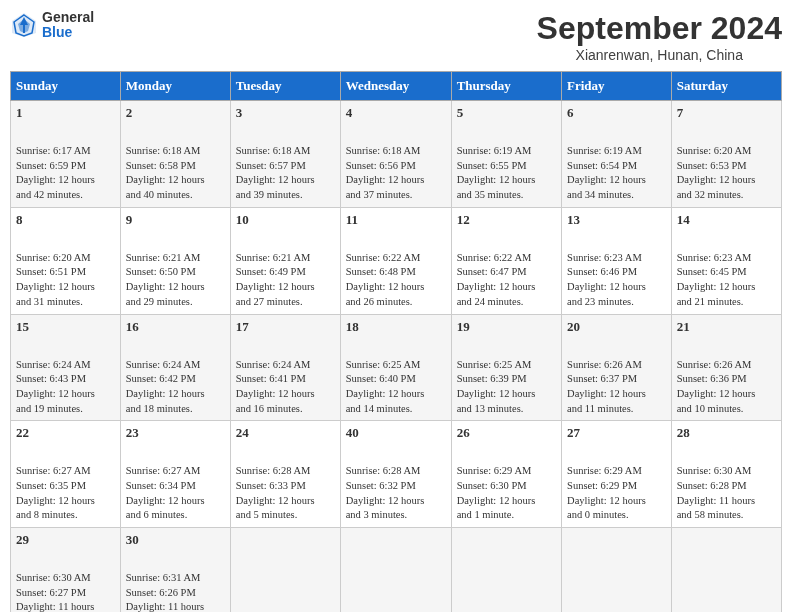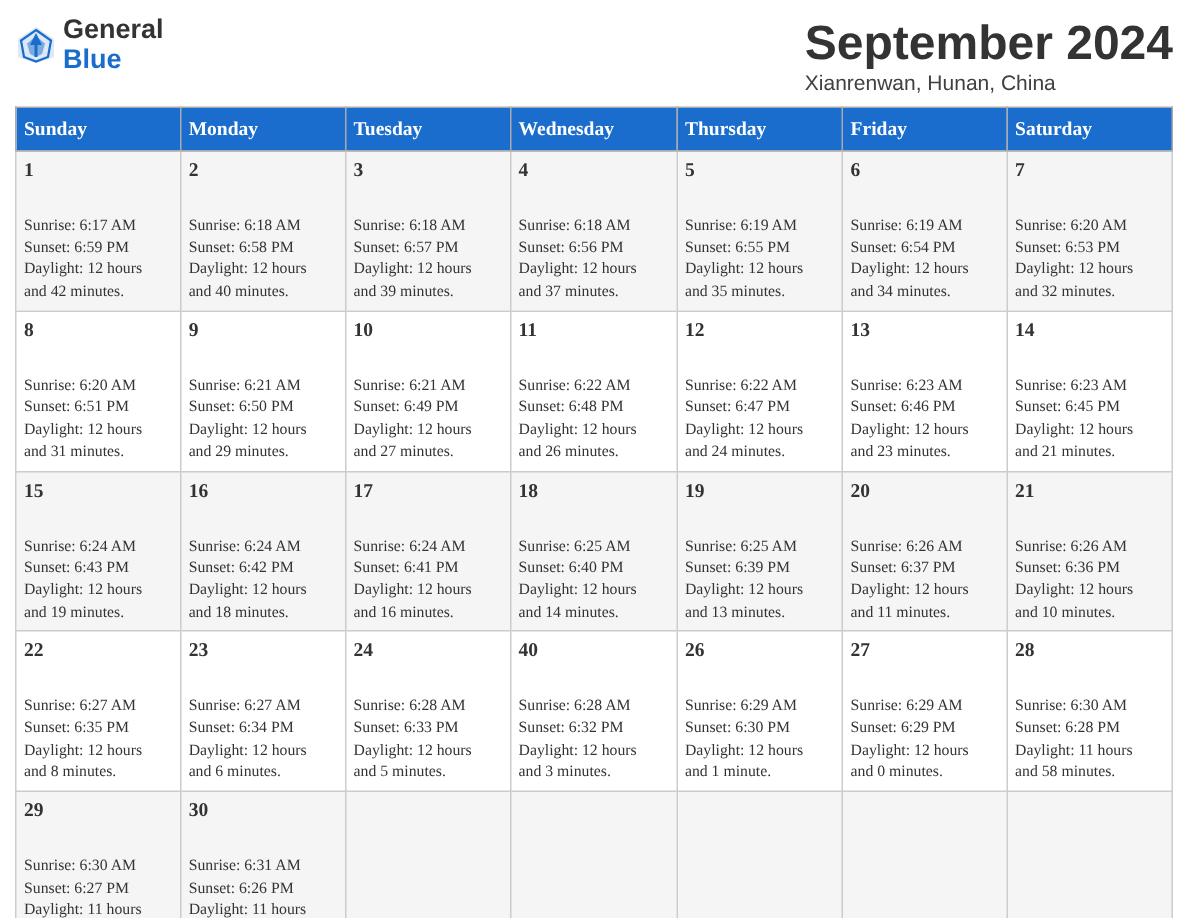--- a/index.html
+++ b/index.html
@@ -15,32 +15,32 @@
       justify-content: space-between;
       align-items: flex-start;
       margin-bottom: 8px;
     }
     .logo {
       display: flex;
       align-items: center;
       gap: 4px;
     }
     .logo-text {
-      font-size: 18px;
+      font-size: 14px;
       font-weight: bold;
       line-height: 1.1;
     }
     .logo-general { color: #333; }
     .logo-blue { color: #1a6dcc; }
     .logo-icon {
       width: 28px;
       height: 28px;
     }
     .title-block {
-      text-align: left;
+      text-align: center;
     }
     .month-title {
       font-size: 32px;
       font-weight: bold;
       color: #333;
     }
     .location {
       font-size: 14px;
       color: #404040;
     }

